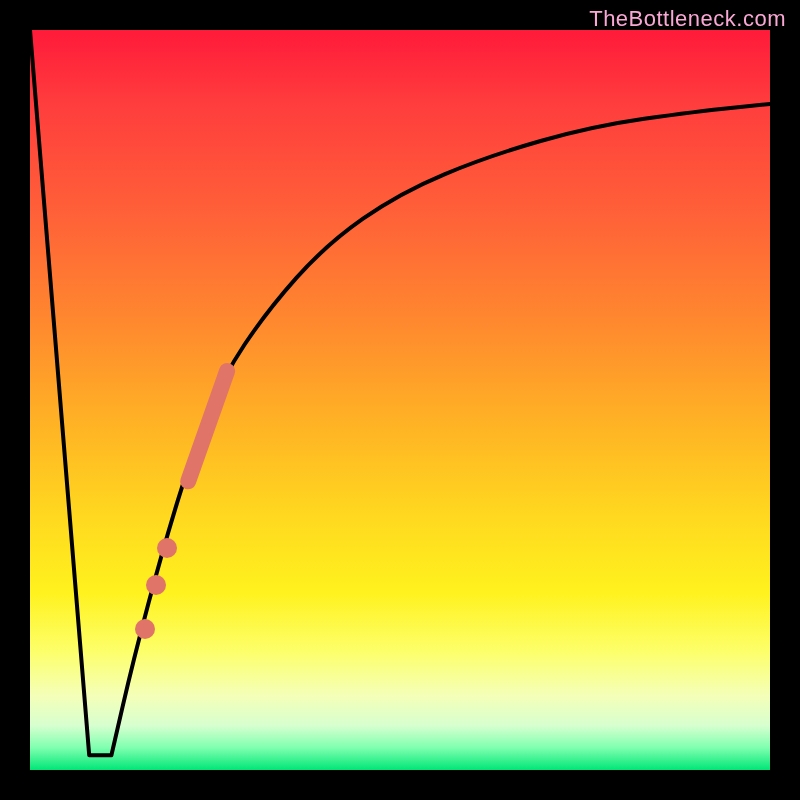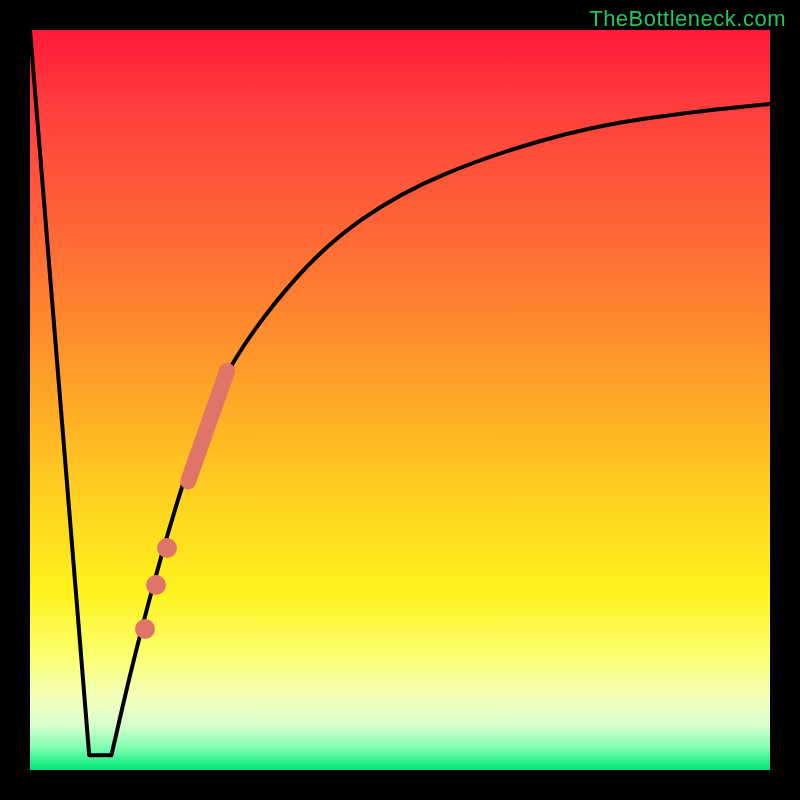--- a/index.html
+++ b/index.html
@@ -14,21 +14,21 @@
   .frame {
     position: relative;
     width: 800px;
     height: 800px;
     background: #000;
   }
   .watermark {
     position: absolute;
     top: 6px;
     right: 14px;
-    color: #22c55e;
+    color: #f9a8d4;
     font-size: 22px;
     font-weight: 500;
     letter-spacing: 0.5px;
     z-index: 5;
   }
   .plot-area {
     position: absolute;
     left: 30px;
     top: 30px;
     width: 740px;

